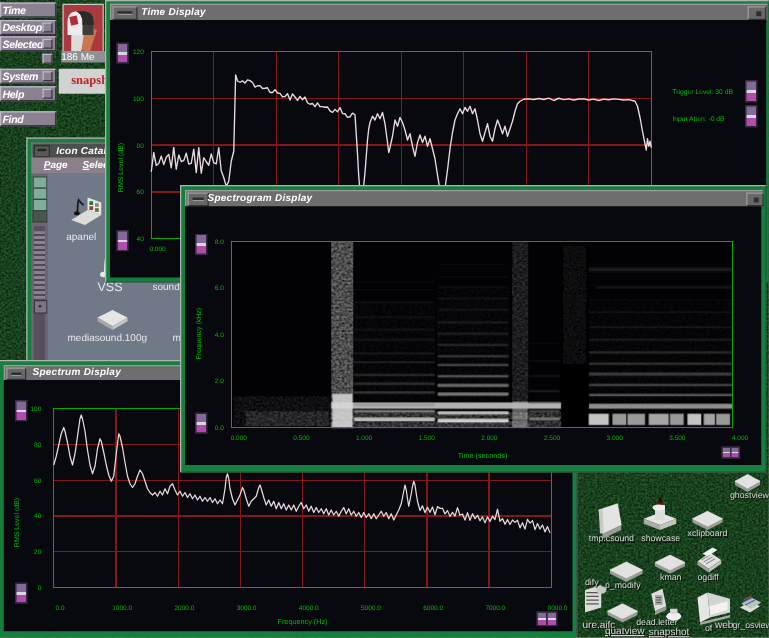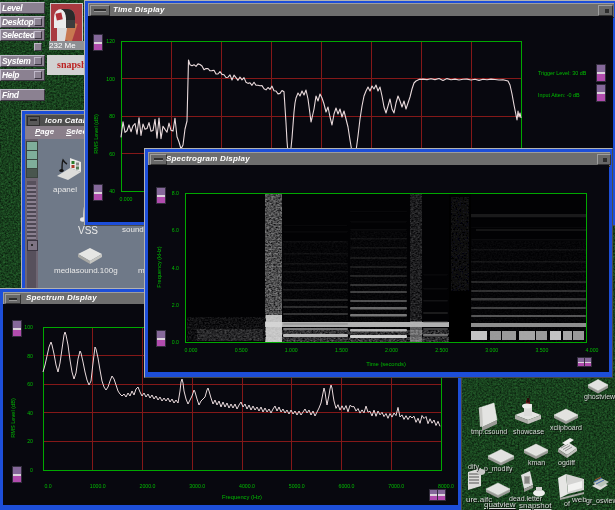--- a/index.html
+++ b/index.html
@@ -1,16 +1,16 @@
 <!DOCTYPE html>
 <html><head><meta charset="utf-8"><style>
 html,body{margin:0;padding:0;}
 body{font-family:"Liberation Sans",sans-serif;}
 #scr{position:relative;width:615px;height:510px;overflow:hidden;background:#143014;}
-.win{position:absolute;background:#1d4ed8;}
+.win{position:absolute;background:#15803d;}
 .tbar{position:absolute;background:#6e6e6e;border-top:1px solid #9d9d9d;border-left:1px solid #9d9d9d;border-bottom:1px solid #2f2f2f;}
 .ttxt{position:absolute;color:#fff;font-style:italic;font-weight:bold;font-size:8px;white-space:nowrap;letter-spacing:0.2px;}
 .content{position:absolute;background:#08080f;}
 .mrow{position:absolute;background:#8b8191;border-top:1px solid #c0b9c9;border-left:1px solid #c0b9c9;border-right:1px solid #39343f;border-bottom:1px solid #39343f;color:#fff;font-style:italic;font-weight:bold;font-size:8.5px;line-height:10px;padding-left:1px;letter-spacing:-0.3px;}
 .sub{position:absolute;width:6px;height:6px;background:#8b8191;border-top:1px solid #c0b9c9;border-left:1px solid #c0b9c9;border-right:1px solid #39343f;border-bottom:1px solid #39343f;}
 .ilbl{position:absolute;color:#d6d6d6;font-size:7px;white-space:nowrap;text-shadow:1px 1px 0 #0a0a0a;}
 </style></head><body>
 <div id="scr">
 <svg width="615" height="510" style="position:absolute;left:0;top:0">
 <filter id="grain" x="0" y="0" width="100%" height="100%" color-interpolation-filters="sRGB">
@@ -71,41 +71,41 @@
 <div class="ilbl" style="left:558px;top:459px;font-size:7px;">ogdiff</div>
 <div class="ilbl" style="left:484px;top:465px;font-size:7px;">p_modify</div>
 <div class="ilbl" style="left:468px;top:463px;font-size:7px;">dify</div>
 <div class="ilbl" style="left:466px;top:495px;font-size:8px;text-align:right;">ure.aifc</div>
 <div class="ilbl" style="left:484px;top:500px;font-size:8px;text-decoration:underline;">quatview</div>
 <div class="ilbl" style="left:509px;top:495px;font-size:7px;">dead.letter</div>
 <div class="ilbl" style="left:519px;top:501px;font-size:8px;text-decoration:underline;">snapshot</div>
 <div class="ilbl" style="left:572px;top:495px;font-size:8px;">web</div>
 <div class="ilbl" style="left:586px;top:497px;font-size:7px;">gr_osview</div>
 <div class="ilbl" style="left:564px;top:500px;font-size:7px;">of</div>
-<div class="mrow" style="left:0;top:2px;width:42px;height:10px;">Level</div>
+<div class="mrow" style="left:0;top:2px;width:42px;height:10px;">Time</div>
 <div class="mrow" style="left:0;top:16px;width:42px;height:10px;">Desktop</div>
 <div class="sub" style="left:34px;top:18px;"></div>
 <div class="mrow" style="left:0;top:28.5px;width:42px;height:10px;">Selected</div>
 <div class="sub" style="left:34px;top:30.5px;"></div>
 <div class="mrow" style="left:0;top:41px;width:42px;height:10px;margin-top:48px;">Find</div>
 <div class="sub" style="left:34px;top:43px;"></div>
 <div class="mrow" style="left:0;top:54.5px;width:42px;height:10px;">System</div>
 <div class="sub" style="left:34px;top:56.5px;"></div>
 <div class="mrow" style="left:0;top:68.5px;width:42px;height:10px;">Help</div>
 <div class="sub" style="left:34px;top:70.5px;"></div>
 <div style="position:absolute;left:50px;top:3px;width:31px;height:37px;background:#a8343c;border:1px solid #c8c8c8;"><svg width="31" height="37">
         <rect width="31" height="37" fill="#a93a40"></rect>
         <rect x="14" y="18" width="10" height="19" fill="#c87850" transform="rotate(18 19 27)"></rect>
         <path d="M3,14 q0,-9 8,-9 l5,0 q8,0 8,9 l0,10 -21,0 z" fill="#ececec"></path>
         <path d="M16,5 q8,0 8,9 l0,10 -9,0 0,-10 q0,-7 -5,-9 z" fill="#3d3d3d"></path>
         <path d="M16,5 q8,0 8,9 l0,2 -9,0 0,-2 q0,-7 -5,-9 z" fill="#2a2a2a"></path>
         <rect x="5" y="9" width="6" height="7" fill="#b03038" transform="rotate(-12 8 12)"></rect>
         <path d="M6,24 l10,0 -2,13 -8,0 z" fill="#dcdcdc"></path>
       </svg></div>
-<div style="position:absolute;left:49px;top:41px;width:35px;height:9px;background:#8e9094;color:#fff;font-size:8px;line-height:9px;overflow:hidden;white-space:nowrap;">232 Me</div>
+<div style="position:absolute;left:49px;top:41px;width:35px;height:9px;background:#8e9094;color:#fff;font-size:8px;line-height:9px;overflow:hidden;white-space:nowrap;">186 Me</div>
 <div style="position:absolute;left:47px;top:55px;width:37px;height:20px;background:#d2d2d2;overflow:hidden;">
       <div style="position:absolute;left:10px;top:4px;color:#bb2222;font-family:'Liberation Serif',serif;font-weight:bold;font-size:10px;white-space:nowrap;">snapsho</div>
     </div>
 <div class="win" style="left:21px;top:110px;width:139px;height:180px;border-top:1px solid #b2b2b2;border-left:1px solid #b2b2b2;border-right:1px solid #4a4a4a;border-bottom:1px solid #4a4a4a;">
 <div style="position:absolute;left:3px;top:3px;width:133px;height:12px;background:#4e4e4e;border-top:1px solid #7a7a7a;border-left:1px solid #7a7a7a;border-bottom:1px solid #2a2a2a;"></div>
 <div style="position:absolute;left:5px;top:5px;width:11px;height:8px;background:#585858;border:1px solid #2e2e2e;">
         <div style="position:absolute;left:2px;top:2px;right:2px;height:2px;background:#242424;"></div>
       </div>
 <div class="ttxt" style="left:23px;top:5px;">Icon Catalo</div>
 <div style="position:absolute;left:3px;top:15px;width:133px;height:13px;background:#8a7f8a;color:#fff;font-style:italic;font-weight:bold;font-size:8px;">

